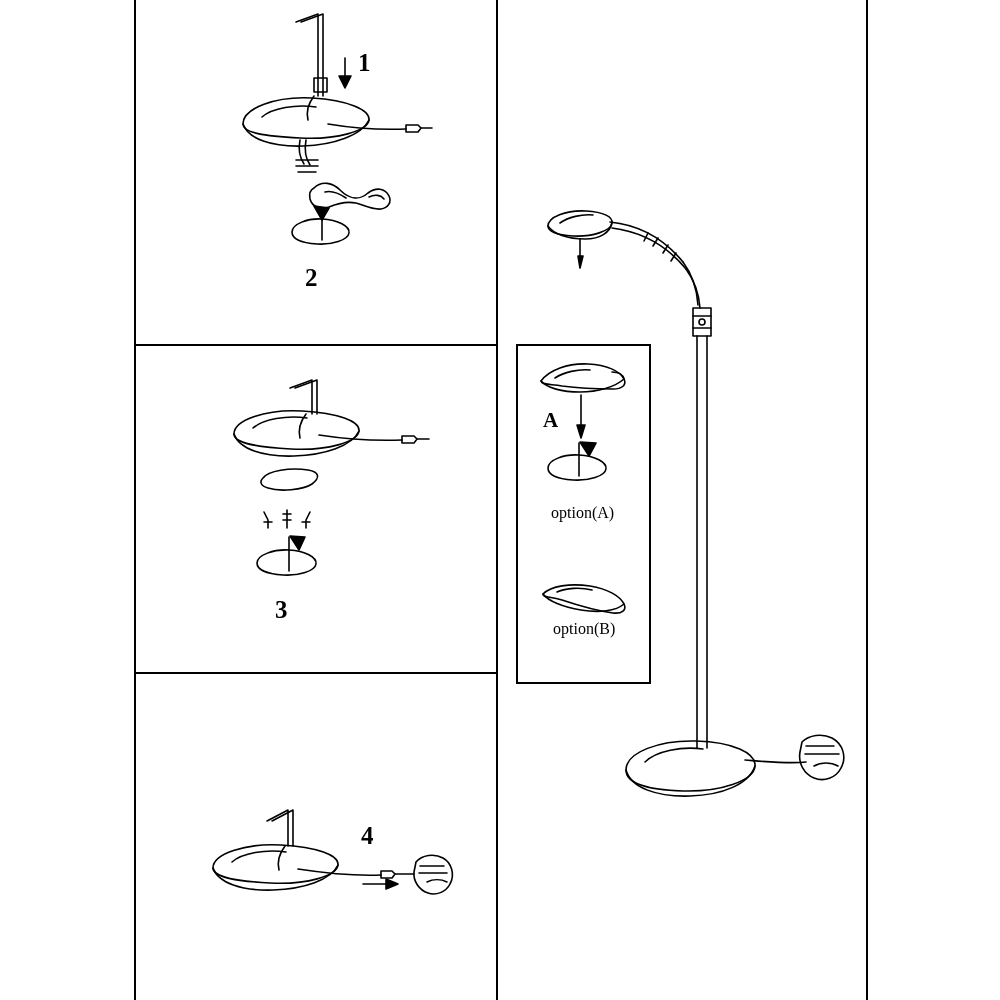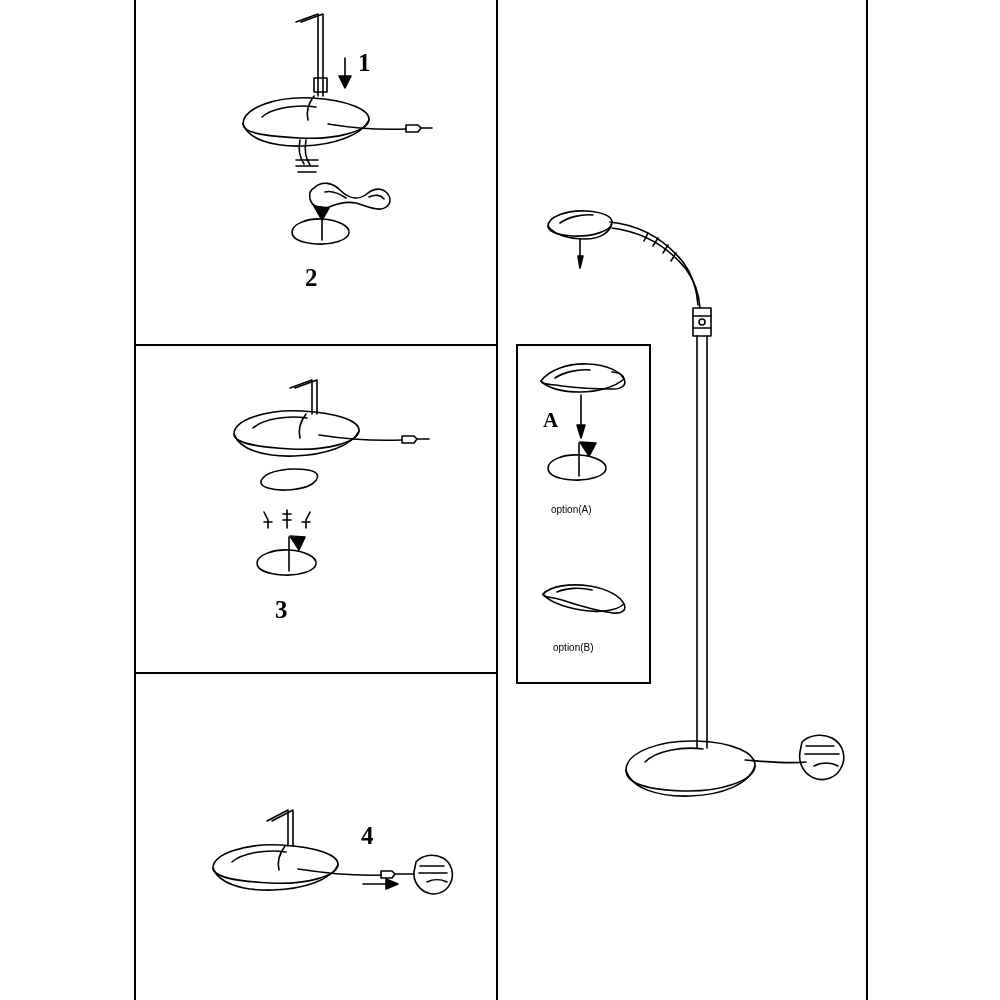--- a/index.html
+++ b/index.html
@@ -40,22 +40,22 @@
   }
   .step-number {
     position: absolute;
     font-size: 25px;
     font-weight: bold;
     font-family: "Liberation Serif", serif;
     line-height: 1;
   }
   .caption {
     position: absolute;
-    font-size: 10px;
-    font-family: Liberation Sans, sans-serif;
+    font-size: 16px;
+    font-family: Liberation Serif, serif;
     line-height: 1;
     white-space: nowrap;
   }
   .letter-label {
     position: absolute;
     font-size: 21px;
     font-weight: bold;
     font-family: "Liberation Serif", serif;
     line-height: 1;
   }
@@ -234,15 +234,15 @@
   <div class="step-number" style="left:305px; top:265px;">2</div>
 
   <div class="step-number" style="left:275px; top:597px;">3</div>
 
   <div class="step-number" style="left:361px; top:823px;">4</div>
 
   <div class="letter-label" style="left:543px; top:410px;">A</div>
 
   <div class="caption" style="left:551px; top:505px;">option(A)</div>
 
-  <div class="caption" style="left:553px; top:643px;">option(B)</div>
+  <div class="caption" style="left:553px; top:621px;">option(B)</div>
 
 </div>
 
 </body></html>

